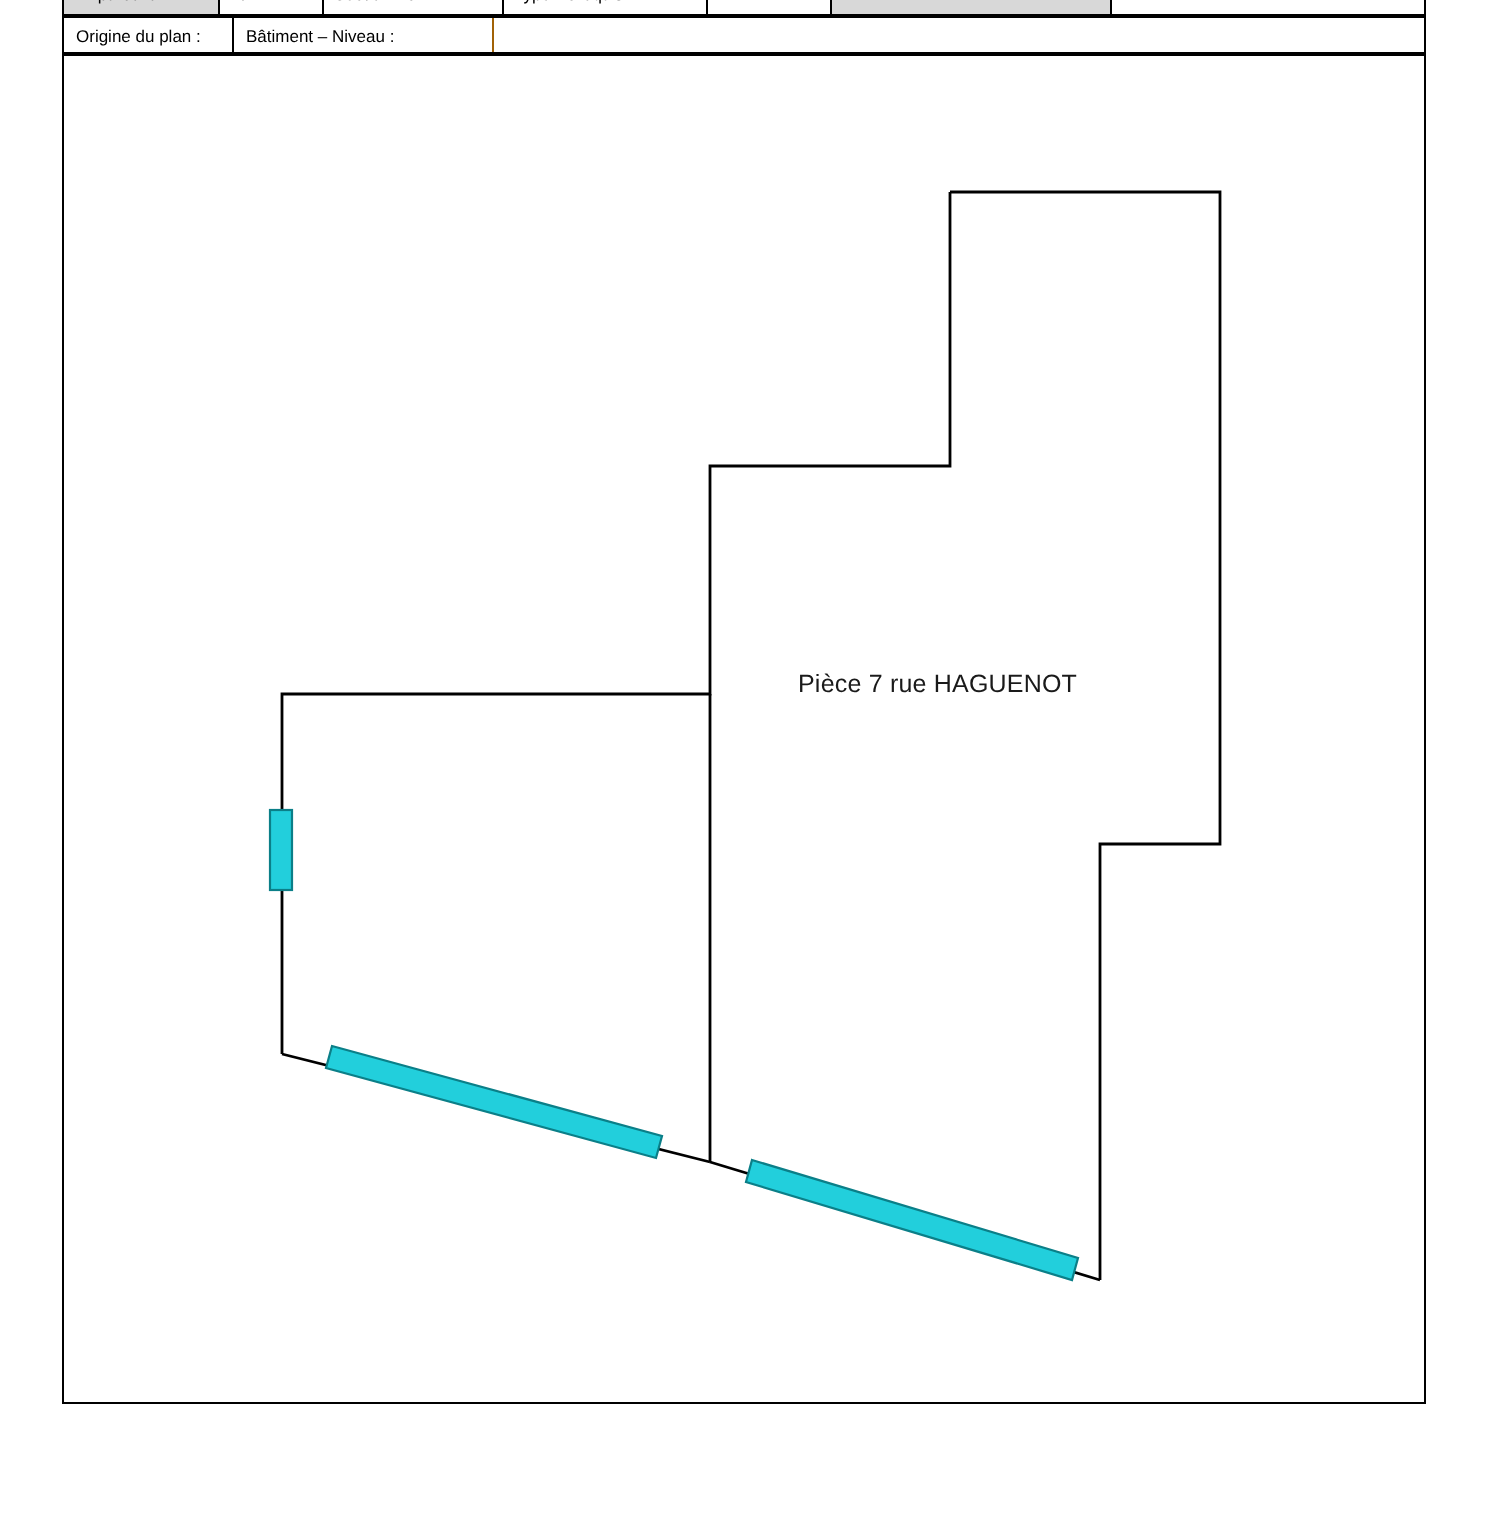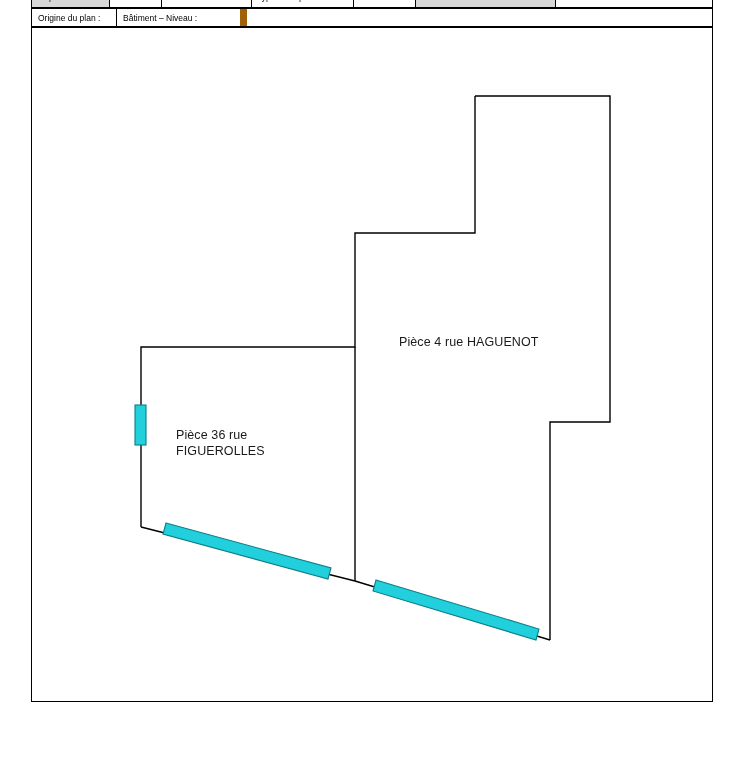--- a/index.html
+++ b/index.html
@@ -66,21 +66,21 @@
   }
   .header-row .cell {
     display: flex;
     align-items: center;
     padding: 0 6px;
     box-sizing: border-box;
     white-space: nowrap;
   }
   .hr-label1 { width: 85px; border-right: 1px solid #000000; }
   .hr-value1 { width: 277px; border-right: 1px solid #000000; padding-left: 12px; }
-  .hr-label2 { width: 130px; border-right: 7px solid #a16207; }
+  .hr-label2 { width: 130px; border-right: 1px solid #a16207; }
   .hr-value2 { flex: 1; padding-left: 12px; }
 
   
   .frame {
     position: absolute;
     left: 31px;
     top: 27px;
     width: 682px;
     height: 675px;
     border: 1px solid #000000;
@@ -150,17 +150,15 @@
       <g>
         <polygon points="345,553 508,602 505,613 342,564" fill="#22cfdc" stroke="#0b7f88" stroke-width="1.1"></polygon>
       </g>
 
       <g>
         <rect x="104" y="378" width="11" height="40" fill="#22cfdc" stroke="#0b7f88" stroke-width="1.1"></rect>
       </g>
     </svg>
   </div>
 
-  <div class="room-label" id="label-haguenot">Pièce 4 rue HAGUENOT</div>
-  <div class="room-label" id="label-figuerolles">Pièce 36 rue
-FIGUEROLLES</div>
+  <div class="room-label" id="label-haguenot">Pièce 7 rue HAGUENOT</div>
 
 </div>
 
 </body></html>

